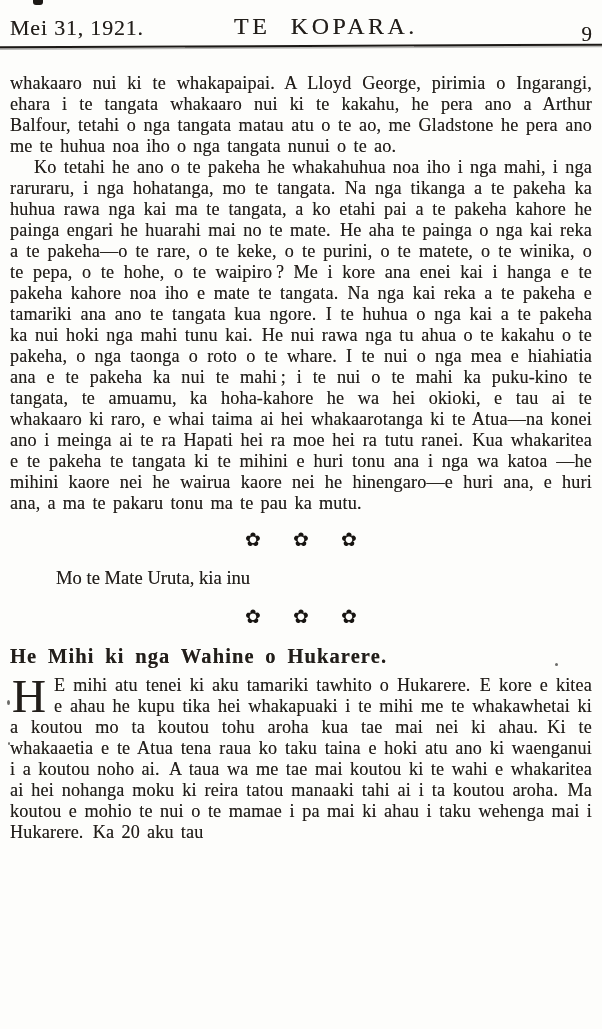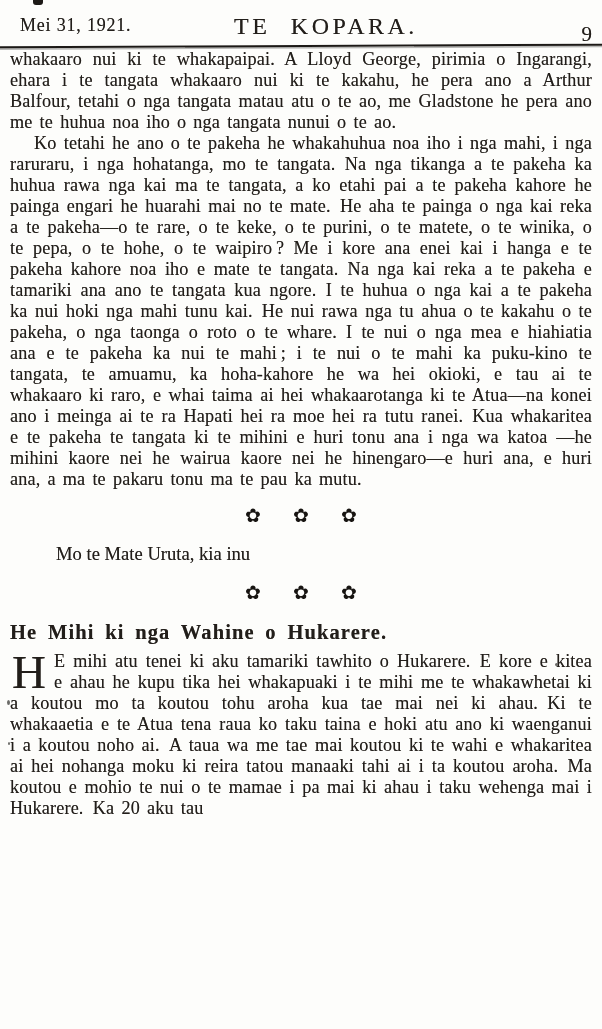--- a/index.html
+++ b/index.html
@@ -18,23 +18,23 @@
     overflow: hidden;
     text-shadow: 0 0 0.5px rgba(34,30,26,0.55);
   }
   
   .masthead {
     position: relative;
     height: 48px;
   }
   .date {
     position: absolute;
-    left: 20px;
+    left: 10px;
     top: 15px;
-    font-size: 18px;
+    font-size: 22px;
     letter-spacing: 0.8px;
   }
   .pub-title {
     position: absolute;
     left: 234px;
     top: 13px;
     font-size: 24px;
     letter-spacing: 3.5px;
     word-spacing: 11px;
   }
@@ -49,21 +49,21 @@
     left: 0;
     right: 0;
     top: 45px;
     height: 0;
     border-top: 2.4px solid #1c1916;
     box-shadow: 0 1.6px 0 rgba(28,25,22,0.3);
     transform: rotate(-0.25deg);
   }
   
   .content {
-    padding: 1px 10px 0 10px;
+    padding: 25px 10px 0 10px;
   }
   .para {
     margin: 0;
     font-size: 18.2px;
     line-height: 21px;
     text-align: justify;
     text-indent: 24px;
     word-spacing: 2.4px;
     letter-spacing: 0.15px;
   }

